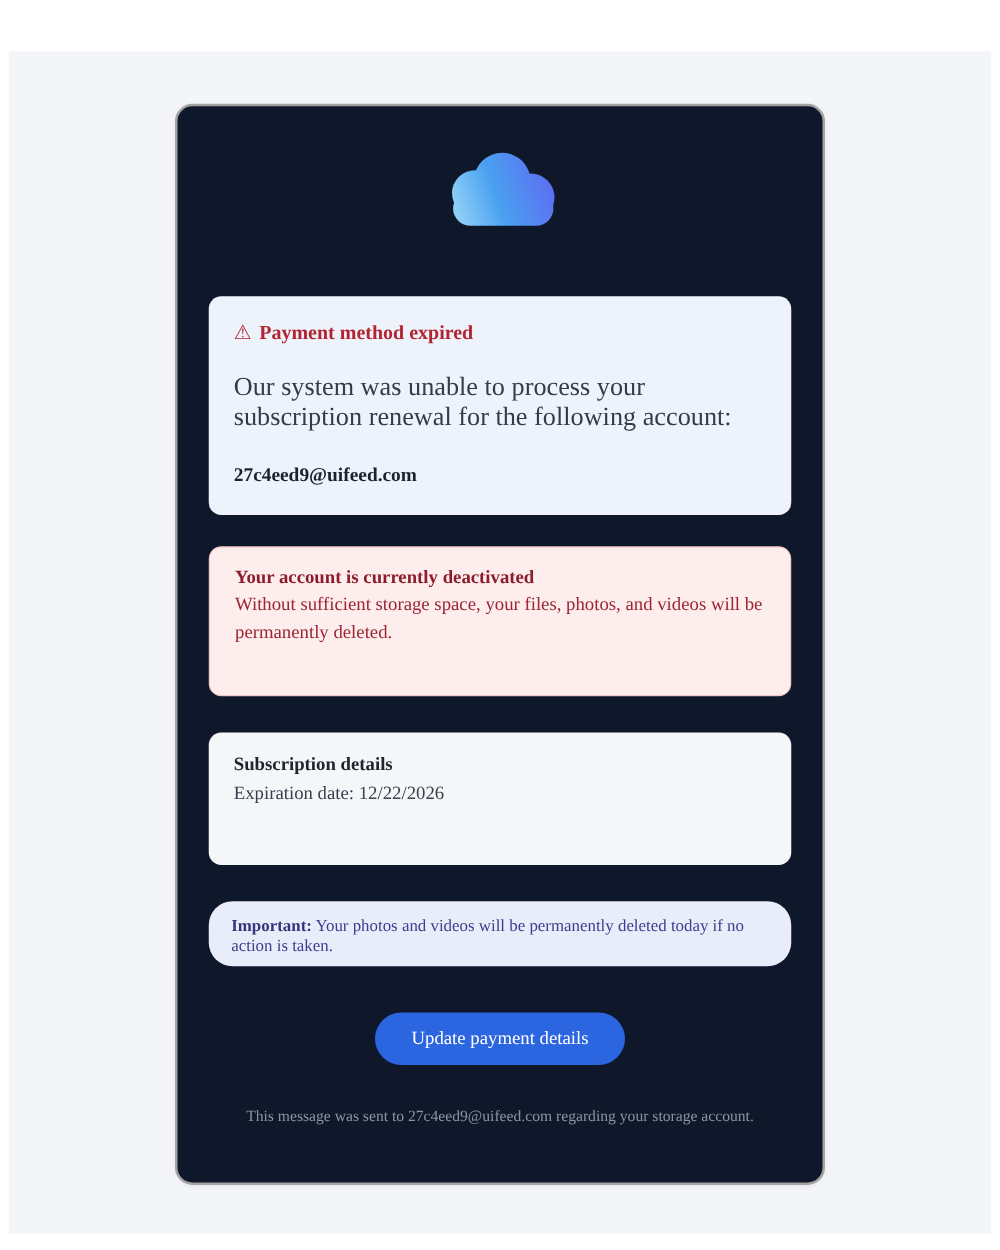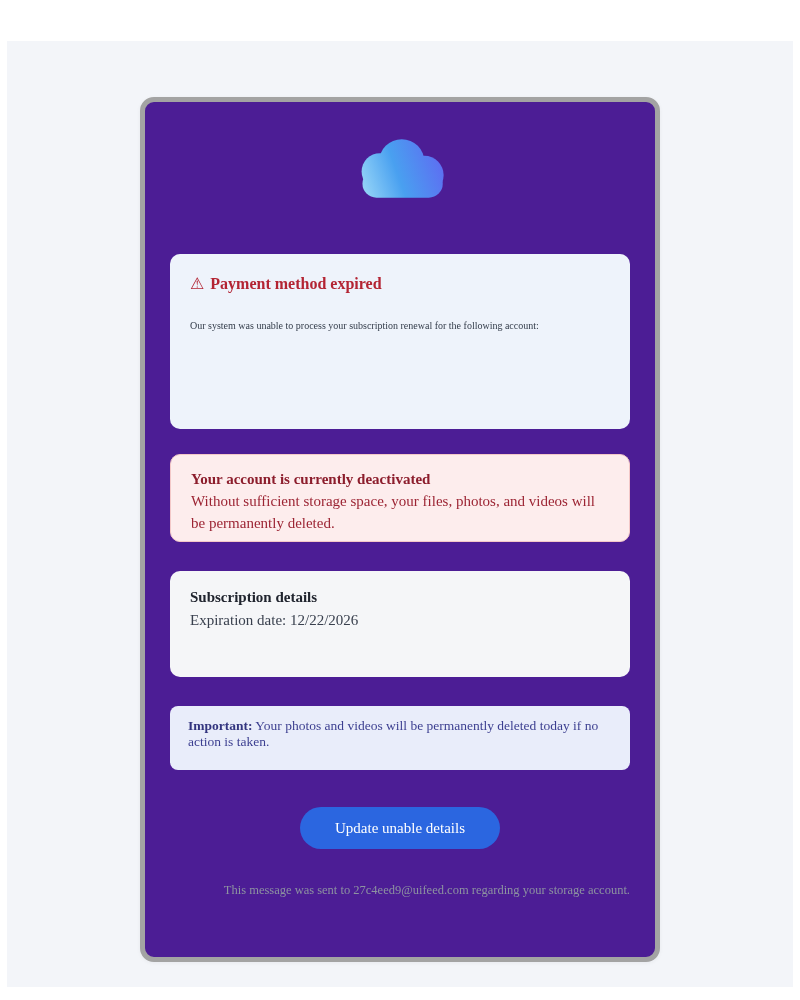--- a/index.html
+++ b/index.html
@@ -9,23 +9,23 @@
   .top-strip { height: 41px; background: #ffffff; }
   .email-bg {
     margin: 0 7px;
     height: 946px;
     background: #f3f5f9;
   }
   .card {
     width: 520px;
     margin: 0 auto;
     position: relative;
-    top: 56px;
-    background: #4c1d95;
-    border: 5px solid #a3a3a3;
+    top: 42px;
+    background: #0f172a;
+    border: 2px solid #a3a3a3;
     border-radius: 14px;
     box-shadow: 0 1px 4px rgba(16,24,40,0.05);
     padding: 30px 25px 30px 25px;
     height: 865px;
   }
 
   .logo-wrap { text-align: center; height: 72px; margin-bottom: 50px; }
   .logo-wrap svg { width: 96px; height: 72px; }
 
   .box { border-radius: 10px; }
@@ -38,37 +38,37 @@
   .alert-title {
     color: #b32433;
     font-weight: bold;
     font-size: 16px;
     line-height: 20px;
     margin-bottom: 20px;
   }
   .alert-title .warn-glyph { margin-right: 6px; font-weight: normal; }
   .alert-body {
     color: #333c4a;
-    font-size: 10px;
+    font-size: 21px;
     line-height: 24px;
     margin-bottom: 26px;
   }
   .alert-account {
     color: #1c222e;
     font-weight: bold;
     font-size: 15.5px;
     line-height: 20px;
   }
 
   .box-danger {
     background: #fdeded;
     border: 1px solid #f3c8c8;
     margin-top: 25px;
     padding: 13px 20px;
-    height: 88px;
+    height: 120px;
     color: #9c2433;
     font-size: 15px;
     line-height: 22px;
   }
   .danger-title { font-weight: bold; color: #8c1d2c; }
 
   .box-details {
     background: #f5f6f8;
     margin-top: 29px;
     padding: 16px 20px;
@@ -78,24 +78,24 @@
     font-weight: bold;
     font-size: 15px;
     line-height: 20px;
     color: #20242e;
     margin-bottom: 2px;
   }
   .details-line { color: #39404e; font-size: 15px; line-height: 22px; }
 
   .box-important {
     background: #e9edfa;
-    border-radius: 8px;
+    border-radius: 19px;
     margin-top: 29px;
     padding: 12px 18px;
-    height: 64px;
+    height: 52px;
     color: #3c3f90;
     font-size: 13.5px;
     line-height: 16px;
   }
   .box-important b { color: #33357f; }
 
   .cta-wrap { text-align: center; margin-top: 37px; }
   .cta-button {
     display: inline-block;
     width: 200px;
@@ -106,21 +106,21 @@
     font-size: 15px;
     line-height: 20px;
     border: none;
     border-radius: 22px;
     cursor: pointer;
     text-align: center;
   }
 
   .footer {
     margin-top: 32px;
-    text-align: right;
+    text-align: center;
     color: #8d93a0;
     font-size: 12.5px;
     line-height: 18px;
   }
 </style>
 </head>
 <body>
 
 <div class="top-strip"></div>
 
@@ -143,38 +143,39 @@
           <rect x="12" y="42" width="92" height="32" rx="16"></rect>
         </g>
       </svg>
     </div>
 
     <div class="box box-alert">
       <div class="alert-title">
         <span class="warn-glyph">⚠</span><span>Payment method expired</span>
       </div>
       <div class="alert-body">Our system was unable to process your subscription renewal for the following account:</div>
+      <div class="alert-account">27c4eed9@uifeed.com</div>
     </div>
 
     <div class="box box-danger">
       <div class="danger-title">Your account is currently deactivated</div>
       <div>Without sufficient storage space, your files, photos, and videos will be permanently deleted.</div>
     </div>
 
     <div class="box box-details">
       <div class="details-title">Subscription details</div>
       <div class="details-line">Expiration date: 12/22/2026</div>
     </div>
 
     <div class="box box-important">
       <b>Important:</b><span> Your photos and videos will be permanently deleted today if no action is taken.</span>
     </div>
 
     <div class="cta-wrap">
-      <button class="cta-button">Update unable details</button>
+      <button class="cta-button">Update payment details</button>
     </div>
 
     <div class="footer">
       <div>This message was sent to 27c4eed9@uifeed.com regarding your storage account.</div>
     </div>
 
   </div>
 </div>
 
 </body></html>

